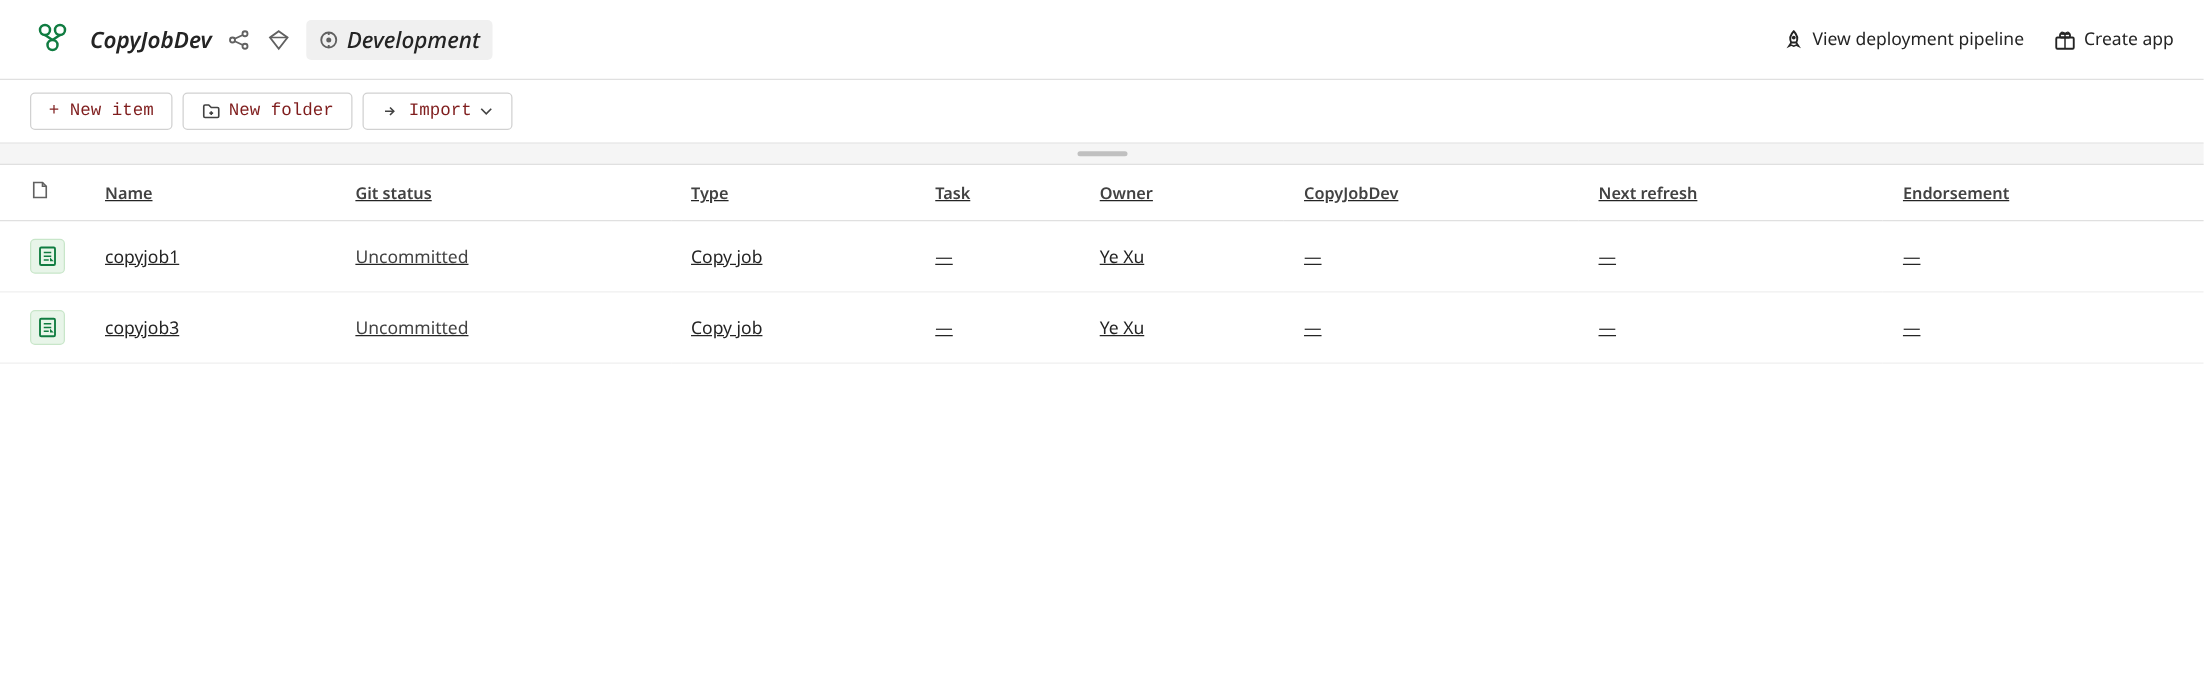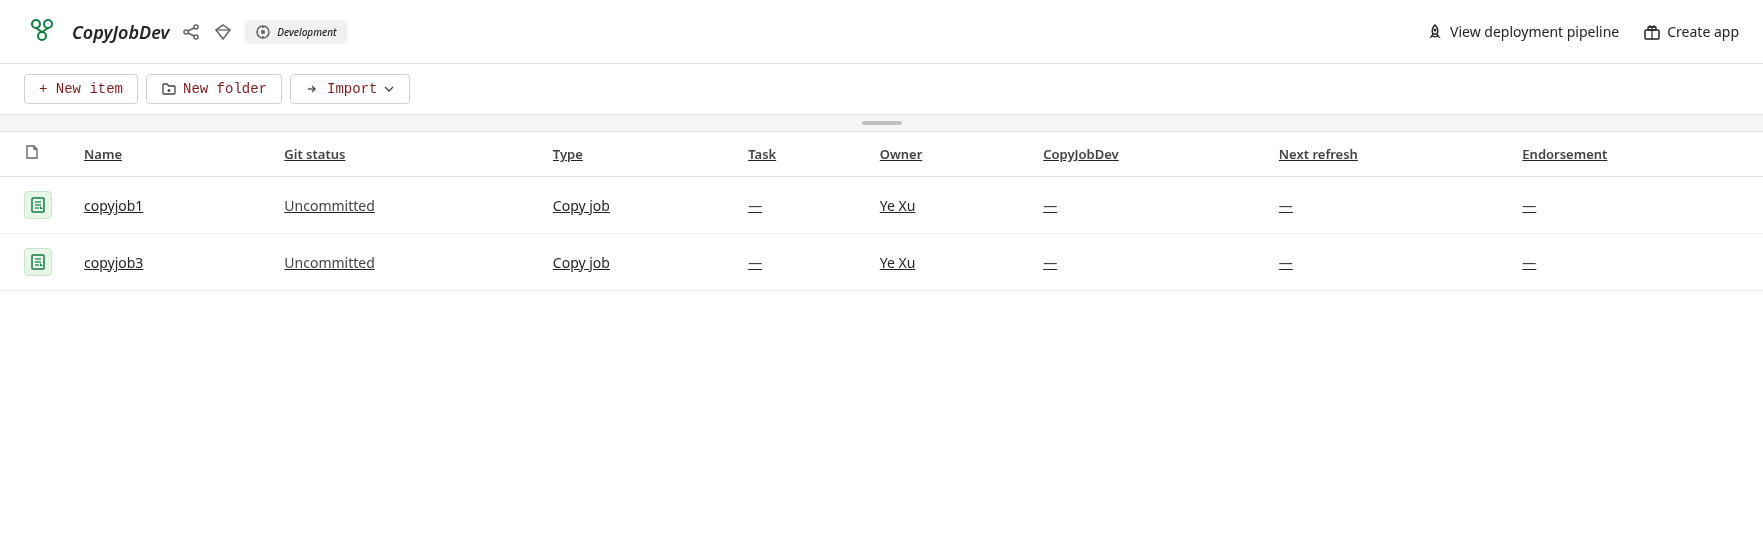--- a/index.html
+++ b/index.html
@@ -47,21 +47,21 @@
       cursor: pointer;
       color: #616161;
     }
     .workspace-badge {
       display: flex;
       align-items: center;
       gap: 6px;
       background: #f0f0f0;
       border-radius: 4px;
       padding: 4px 10px;
-      font-size: 10px;
+      font-size: 18px;
       font-weight: 500;
       cursor: pointer;
     }
     .header-right {
       display: flex;
       align-items: center;
       gap: 24px;
     }
     .header-action {
       display: flex;

